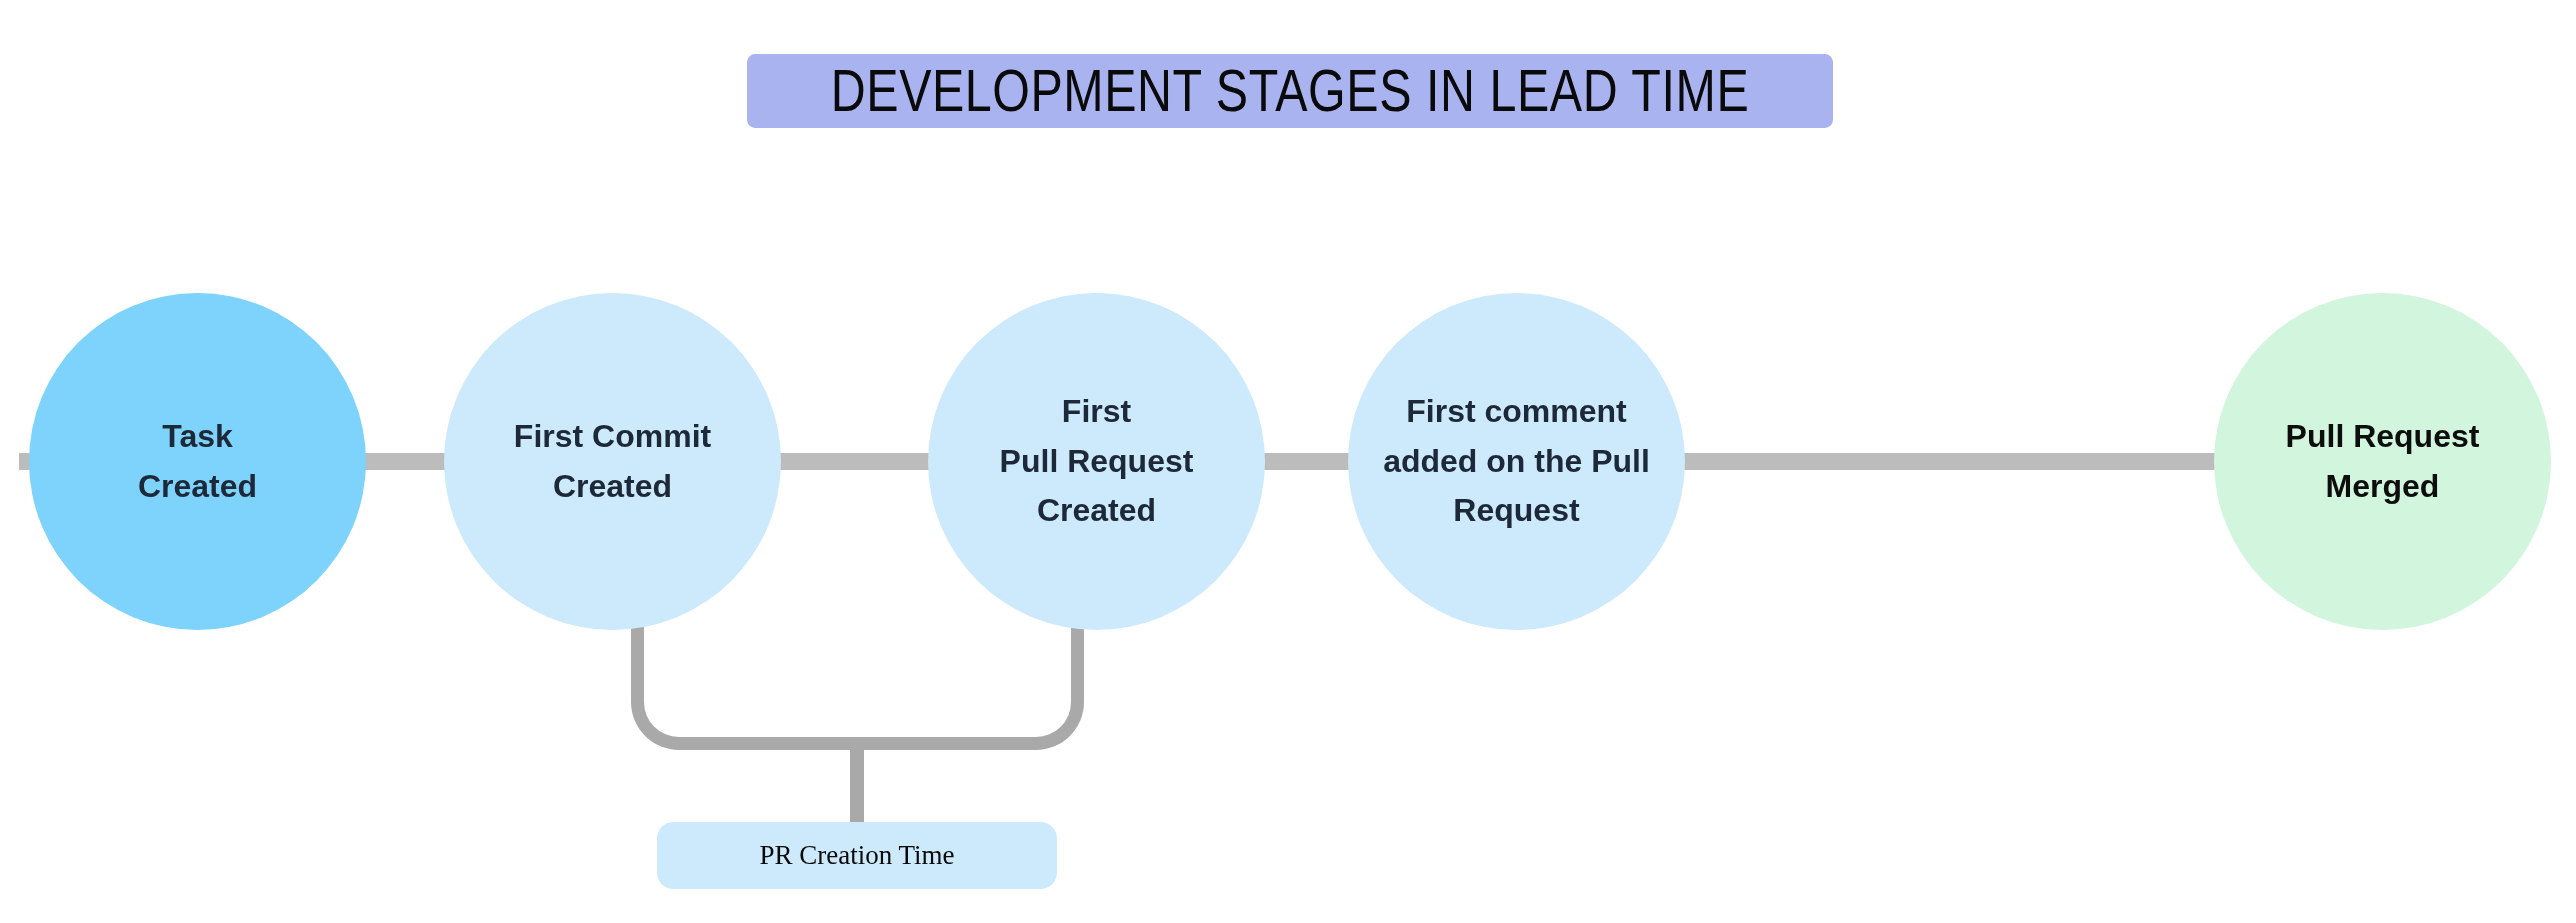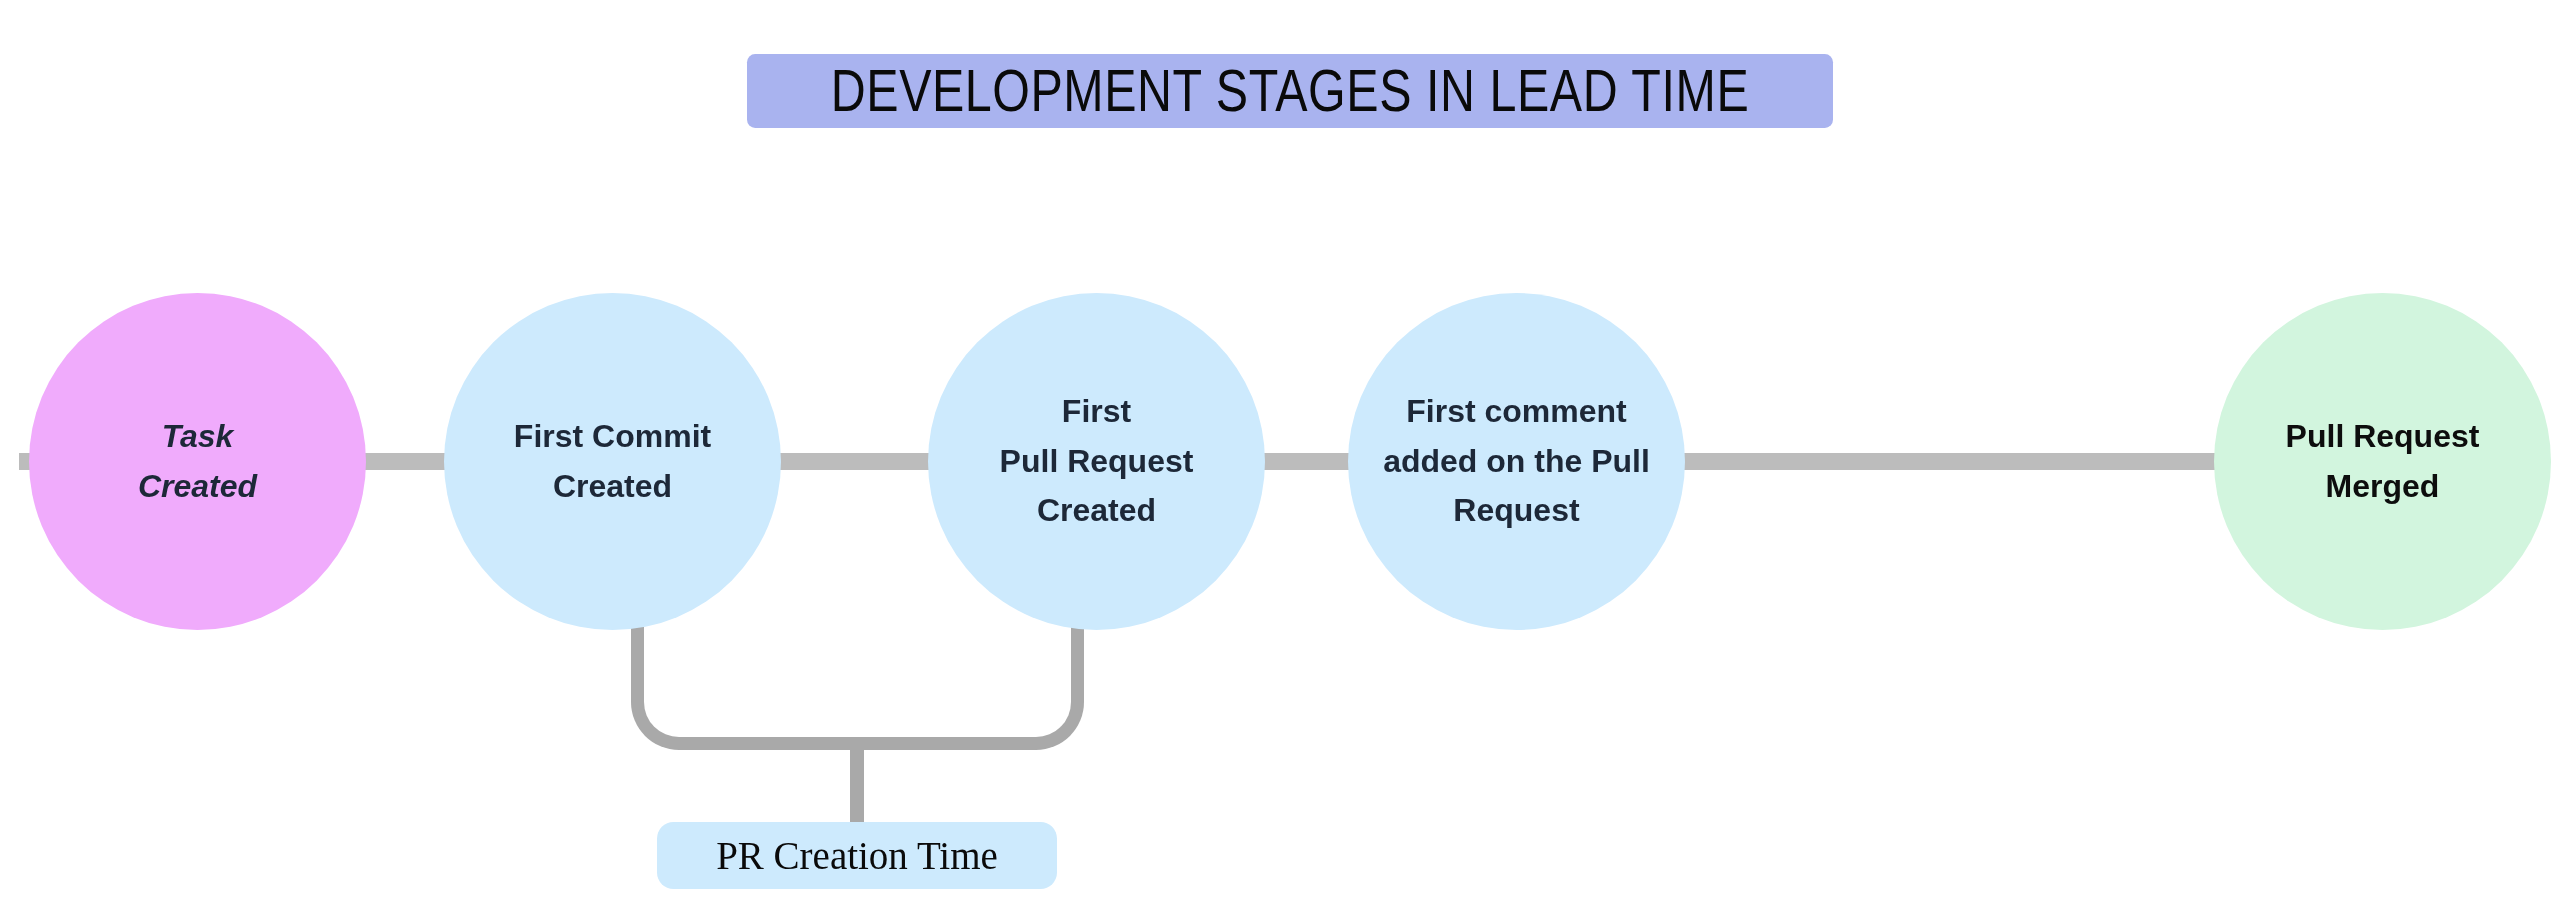--- a/index.html
+++ b/index.html
@@ -65,21 +65,21 @@
     position: absolute;
     left: 657px; top: 822px;
     width: 400px; height: 67px;
     background: #cdeafd;
     border-radius: 16.5px;
     display: flex; align-items: center; justify-content: center;
     z-index: 1;
   }
   .annotation-text {
     font-family: cursive;
-    font-size: 39px;
+    font-size: 27px;
     color: #0a0a0a;
     white-space: nowrap;
   }
 
   
   .stage {
     position: absolute;
     top: 293px;
     width: 337px; height: 337px;
     border-radius: 50%;
@@ -87,21 +87,21 @@
     text-align: center;
     z-index: 1;
   }
   .stage-label {
     font-size: 32px;
     font-weight: 700;
     line-height: 1.55;
     white-space: pre-line;
     padding: 0 19px;
   }
-  .stage-pink  { background: #f0abfc; font-style: italic; }
+  .stage-pink  { background: #7dd3fc; }
   .stage-blue  { background: #cdeafd; }
   .stage-green { background: #d2f5de; }
   .text-navy  { color: #1d2838; }
   .text-black { color: #0d0d0d; }
 
   .s1 { left: 29px;  }
   .s2 { left: 444px; }
   .s3 { left: 928px;}
   .s4 { left: 1348px;}
   .s5 { left: 1788px;}

